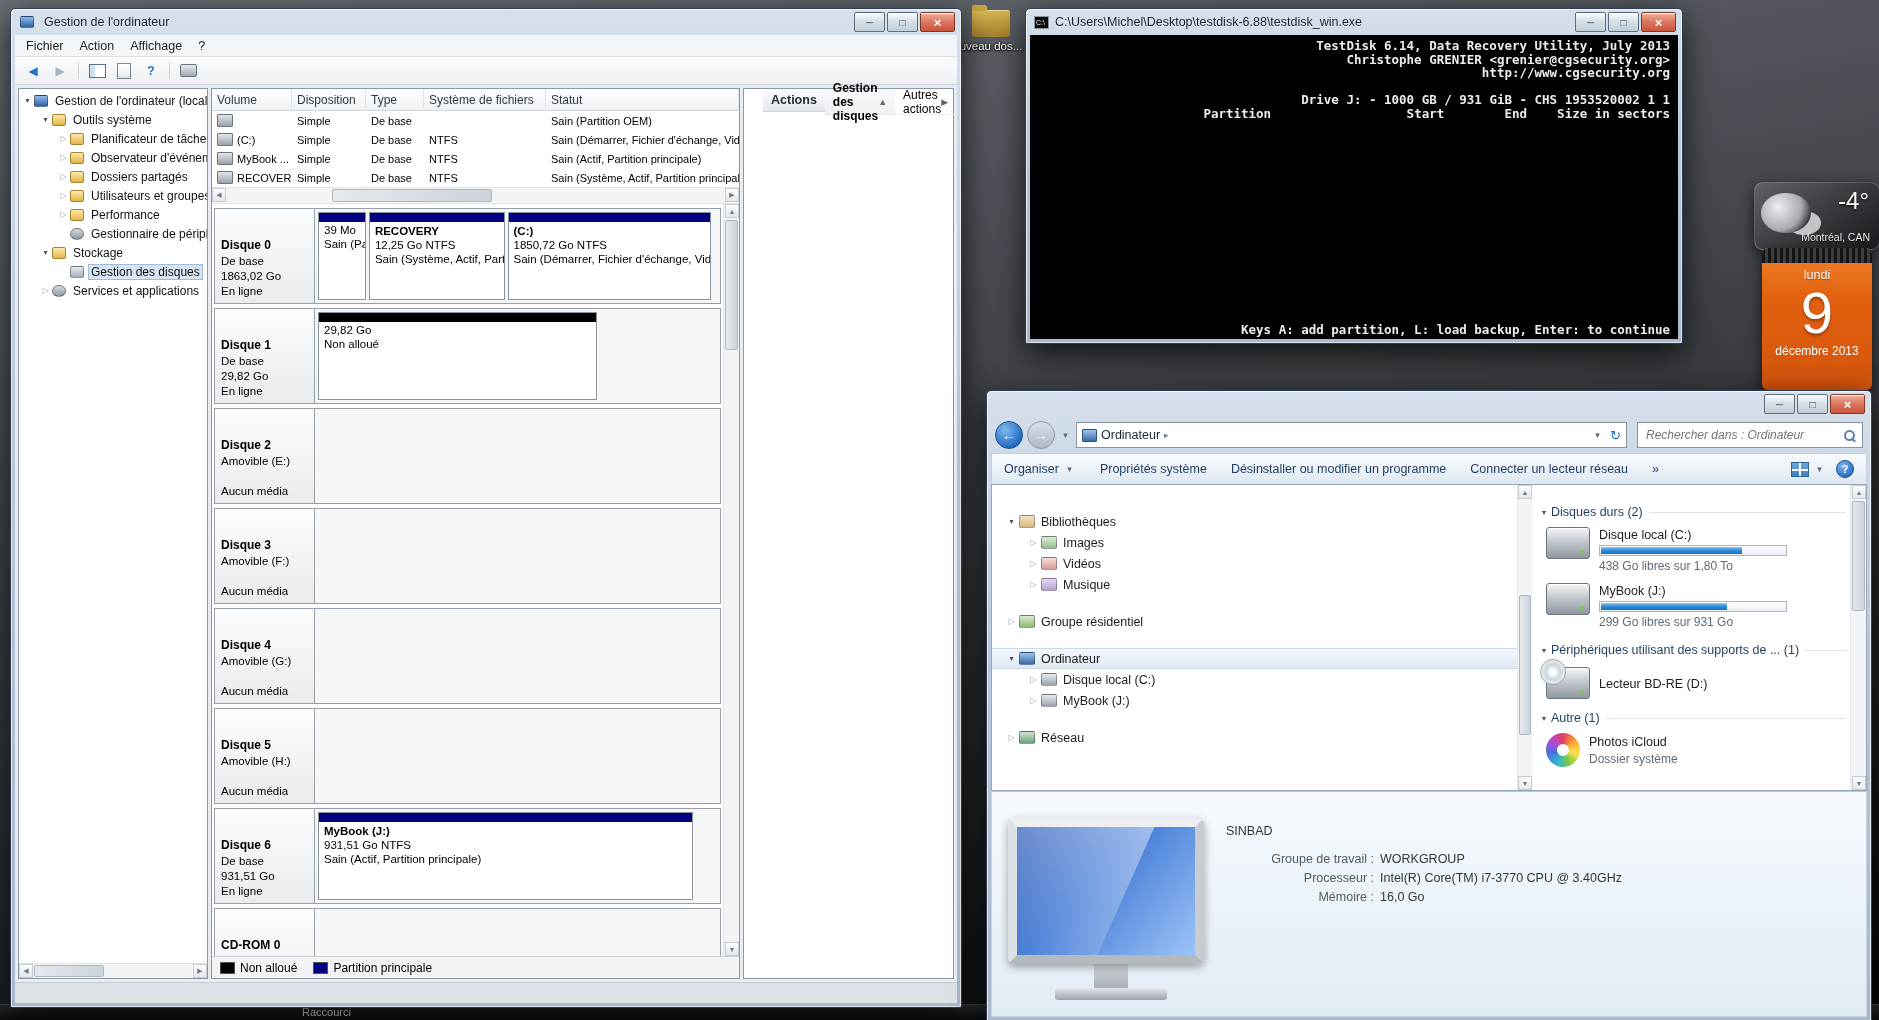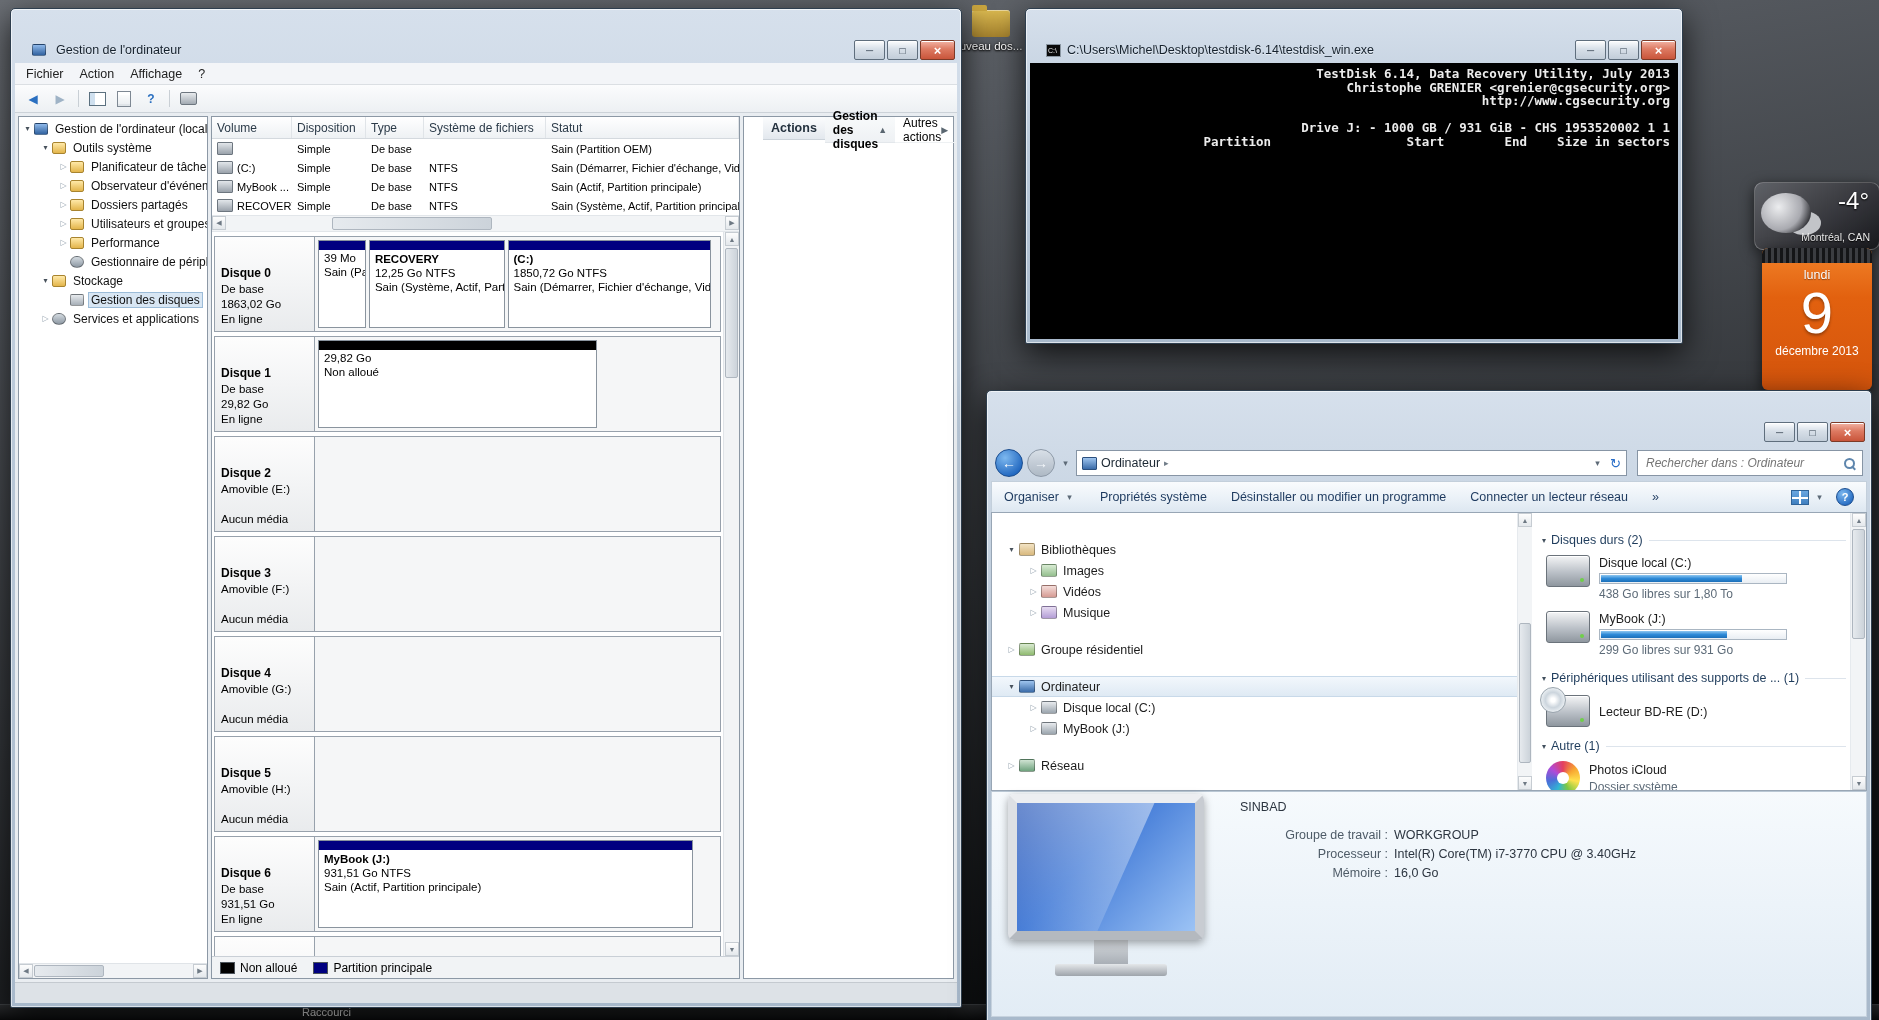--- a/index.html
+++ b/index.html
@@ -6,21 +6,21 @@
   body{
     width:1879px;height:1020px;overflow:hidden;position:relative;
     font-family:"Liberation Sans","DejaVu Sans",sans-serif;
     background:linear-gradient(170deg,#6b6f75 0%,#54585e 22%,#33363a 55%,#121416 85%,#020303 100%);
   }
   
   .win{position:absolute;border:1px solid #2e3e4e;border-radius:5px 5px 2px 2px;
     background:linear-gradient(#d6e0ec,#b9c8d8 40%,#a8b9cb);
     box-shadow:inset 0 0 0 1px rgba(255,255,255,.6),0 10px 32px rgba(0,0,0,.75);
     display:flex;flex-direction:column;z-index:2;}
-  .titlebar{height:26px;flex:none;display:flex;align-items:center;padding:0 6px 0 20px;gap:6px;margin-top:28px;}
+  .titlebar{height:26px;flex:none;display:flex;align-items:center;padding:0 6px 0 8px;gap:6px;}
   .title-text{font-size:12.5px;color:#15212d;flex:1;white-space:nowrap;overflow:hidden;text-shadow:0 1px 0 rgba(255,255,255,.5);}
   .caps{display:flex;gap:2px;flex:none;}
   .cap{width:29px;height:18px;border:1px solid #5f6e7d;border-radius:2px;
     background:linear-gradient(#fcfdfe,#d7dfe8 45%,#c2cdd9);display:flex;align-items:center;justify-content:center;
     font-size:10px;color:#2b3947;box-shadow:inset 0 1px 0 #fff;cursor:default;}
   .cap.close{width:33px;background:linear-gradient(#f2b4a5,#dd7a62 45%,#c9553b);border-color:#7d3a27;color:#fff;font-size:13px;font-weight:700;}
   .pane{background:#fff;border:1px solid #8c98a5;}
   
   .sb-btn{position:absolute;width:14px;height:14px;display:flex;align-items:center;justify-content:center;
     font-size:7px;color:#6e7984;background:linear-gradient(#fdfdfd,#e4e8ec);border:1px solid #c6ccd2;box-sizing:border-box;}
@@ -148,21 +148,21 @@
   .di.bd::before{content:"";position:absolute;left:-7px;top:-9px;width:24px;height:24px;border-radius:50%;
     background:radial-gradient(circle,#ffffff 12%,#ccd5dd 45%,#eef2f5 75%);border:1px solid #9aa5ae;}
   .photos-ic{width:34px;height:34px;flex:none;border-radius:50%;position:relative;
     background:conic-gradient(#e4405f,#f7a531,#ffe14d,#7ec843,#31b5d4,#4a6fd8,#b04ad8,#e4405f);}
   .photos-ic::after{content:"";position:absolute;inset:11px;border-radius:50%;background:#fff;}
   .itxt{display:flex;flex-direction:column;gap:3px;min-width:0;padding-top:1px;font-size:12.5px;color:#1c1c1c;}
   .capbar{width:188px;height:11px;border:1px solid #aab6c2;background:linear-gradient(#fff,#e9eef3);position:relative;box-sizing:border-box;}
   .capfill{position:absolute;top:1px;bottom:1px;left:1px;background:linear-gradient(#8fc7f0,#2f8bd8 50%,#1c6fb8);}
   .freetxt,.subtxt{font-size:12px;color:#5d6b78;}
   .exp-details{height:226px;flex:none;margin:0 4px 4px;background:linear-gradient(#f6fafd,#e2ecf5);
-    border:1px solid #c6d2de;border-top:1px solid #b9c7d4;display:flex;gap:26px;padding:0 16px;box-sizing:border-box;}
+    border:1px solid #c6d2de;border-top:1px solid #b9c7d4;display:flex;gap:12px;padding:24px 16px;box-sizing:border-box;}
   .bm{width:206px;flex:none;padding-top:2px;}
   .bm-screen{width:178px;height:128px;border-radius:6px;border:9px solid;border-color:#eceef1 #c8ccd2 #b4b9bf #dde0e4;
     background:linear-gradient(130deg,#1e4fb5 0%,#3f78d6 40%,#9cc3f5 100%);box-shadow:0 3px 8px rgba(0,0,0,.35);position:relative;overflow:hidden;}
   .bm-screen::after{content:"";position:absolute;left:-30%;top:-40%;width:90%;height:160%;transform:rotate(24deg);
     background:linear-gradient(rgba(255,255,255,.5),rgba(255,255,255,0));}
   .bm-stand{width:34px;height:24px;margin:0 auto;background:linear-gradient(#d5d9dd,#a9afb6);}
   .bm-base{width:112px;height:12px;margin:0 auto;border-radius:3px;background:linear-gradient(#e4e7ea,#9ea4ab);}
   .dtxt{padding-top:8px;font-size:12.5px;color:#2c3540;}
   .pc-name{margin-bottom:12px;}
   .drow{display:flex;line-height:19px;}
@@ -492,21 +492,21 @@
         <span class="ap-arrow">▶</span>
       </div>
     </div>
   </div>
   <div class="cm-status"></div>
 </div>
 
 <div class="win console">
   <div class="titlebar">
     <span class="console-icon">C:\</span>
-    <span class="title-text">C:\Users\Michel\Desktop\testdisk-6.14\testdisk_win.exe</span>
+    <span class="title-text">C:\Users\Michel\Desktop\testdisk-6.88\testdisk_win.exe</span>
     <span class="caps">
       <span class="cap">─</span>
       <span class="cap">□</span>
       <span class="cap close">×</span>
     </span>
   </div>
   <div class="console-body">
     <pre>TestDisk 6.14, Data Recovery Utility, July 2013
 Christophe GRENIER &lt;grenier@cgsecurity.org&gt;
 http://www.cgsecurity.org

